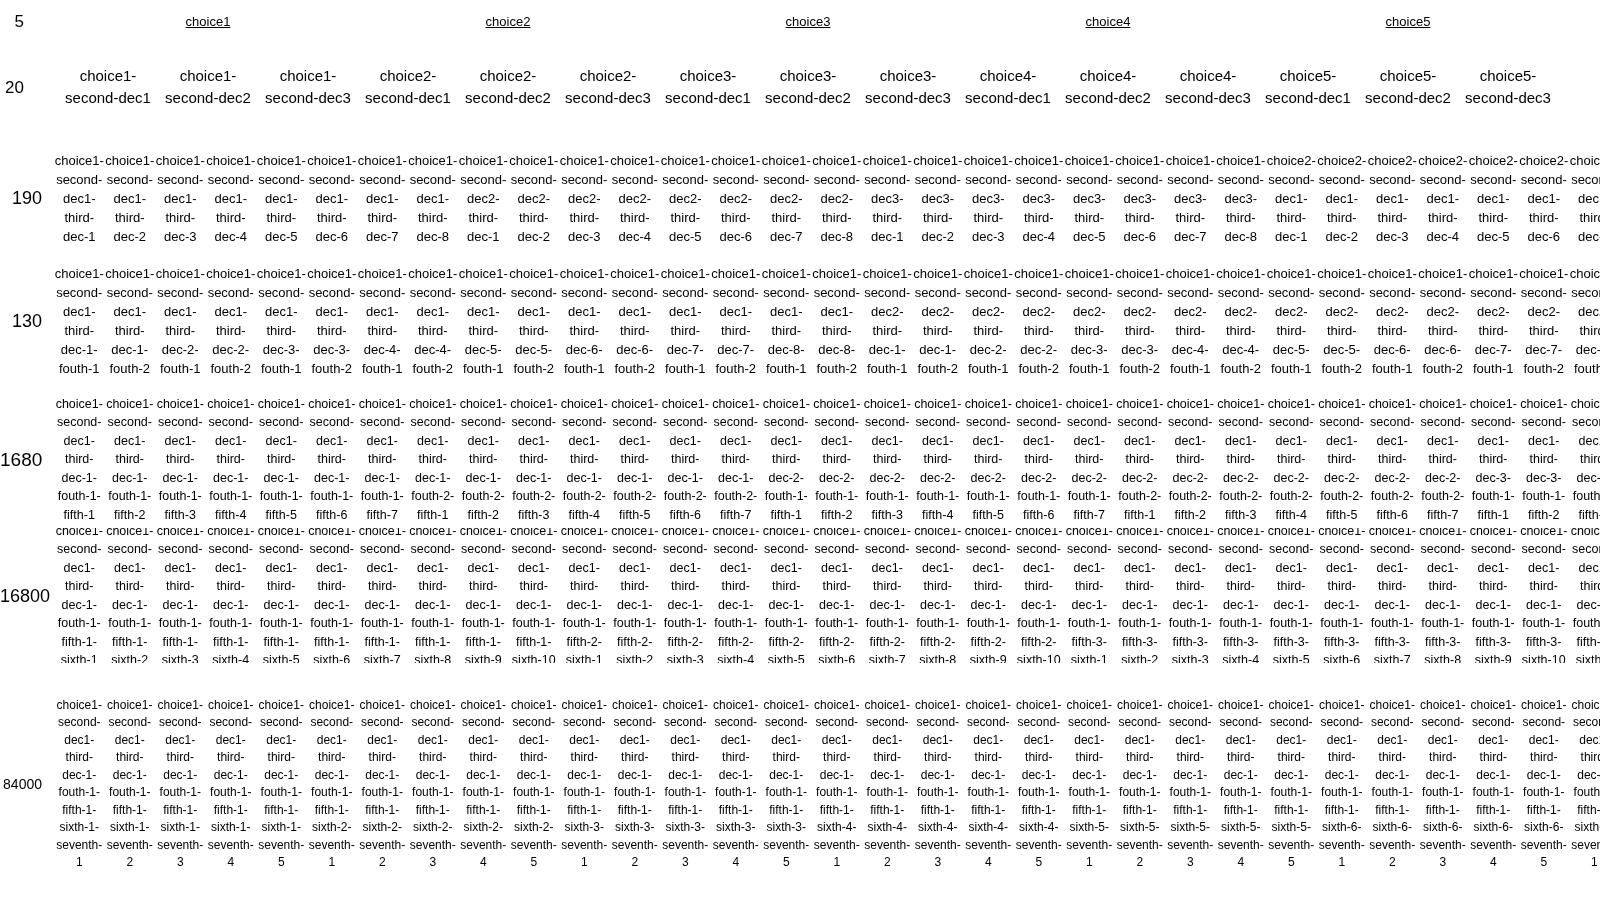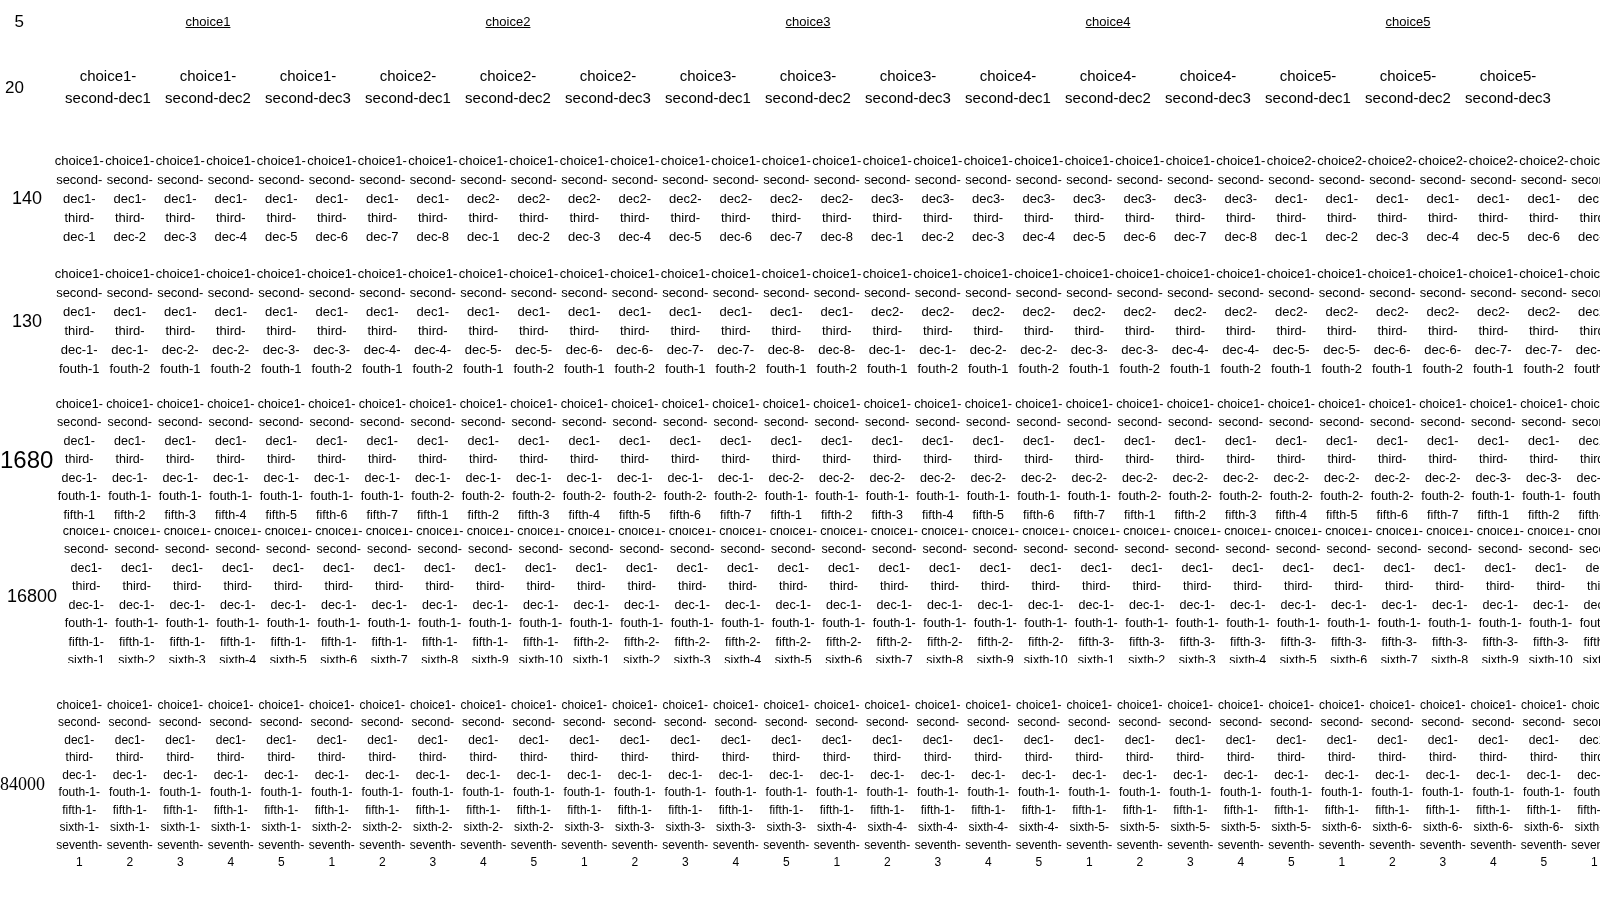--- a/index.html
+++ b/index.html
@@ -62,23 +62,23 @@
   .d2 .cell { font-size: 13px; line-height: 19px; }
   .d3 .cell { font-size: 13px; line-height: 19px; }
   .d4 .cell { font-size: 12.5px; line-height: 18.5px; }
   .d5 .cell { font-size: 12.5px; line-height: 18.5px; }
   .d6 .cell { font-size: 12px; line-height: 17.5px; }
 
   .d0 .row-label { font-size: 17px; }
   .d1 .row-label { font-size: 17px; }
   .d2 .row-label { font-size: 18px; }
   .d3 .row-label { font-size: 18px; }
-  .d4 .row-label { font-size: 24px; }
-  .d5 .row-label { font-size: 18px; margin-left: 7px; }
-  .d6 .row-label { font-size: 18px; font-family: Liberation Serif, serif; }
+  .d4 .row-label { font-size: 19px; }
+  .d5 .row-label { font-size: 18px; }
+  .d6 .row-label { font-size: 14px; }
 </style>
 </head>
 <body>
 
 <div id="page">
     <div class="level-row d0" style="top: 6px; height: 30px;">
       <div class="row-label" style="width: 24px;">5</div>
       <div class="cells" style="padding-left: 28px;">
         <div class="cell" style="width: 300px;">choice1</div>
         <div class="cell" style="width: 300px;">choice2</div>
@@ -116,21 +116,21 @@
 second-dec3</div>
         <div class="cell" style="width: 100px;">choice5-
 second-dec1</div>
         <div class="cell" style="width: 100px;">choice5-
 second-dec2</div>
         <div class="cell" style="width: 100px;">choice5-
 second-dec3</div>
       </div>
     </div>
     <div class="level-row d2" style="top: 148px; height: 100px;">
-      <div class="row-label" style="width: 42px;">140</div>
+      <div class="row-label" style="width: 42px;">190</div>
       <div class="cells" style="padding-left: 6px;">
         <div class="cell" style="width: 50.5px;">choice1-
 second-dec1-
 third-dec-1</div>
         <div class="cell" style="width: 50.5px;">choice1-
 second-dec1-
 third-dec-2</div>
         <div class="cell" style="width: 50.5px;">choice1-
 second-dec1-
 third-dec-3</div>

